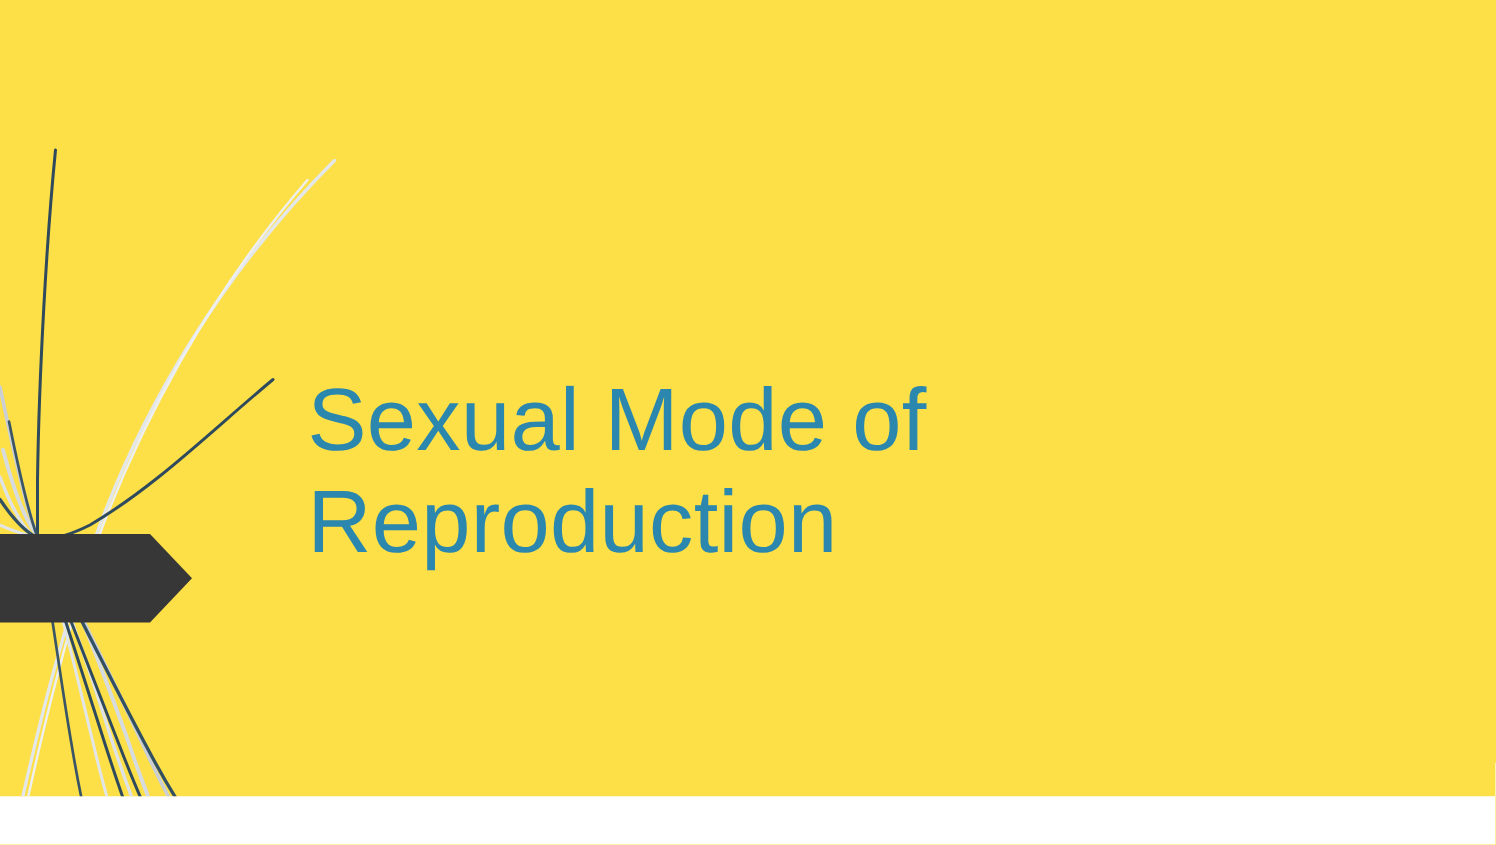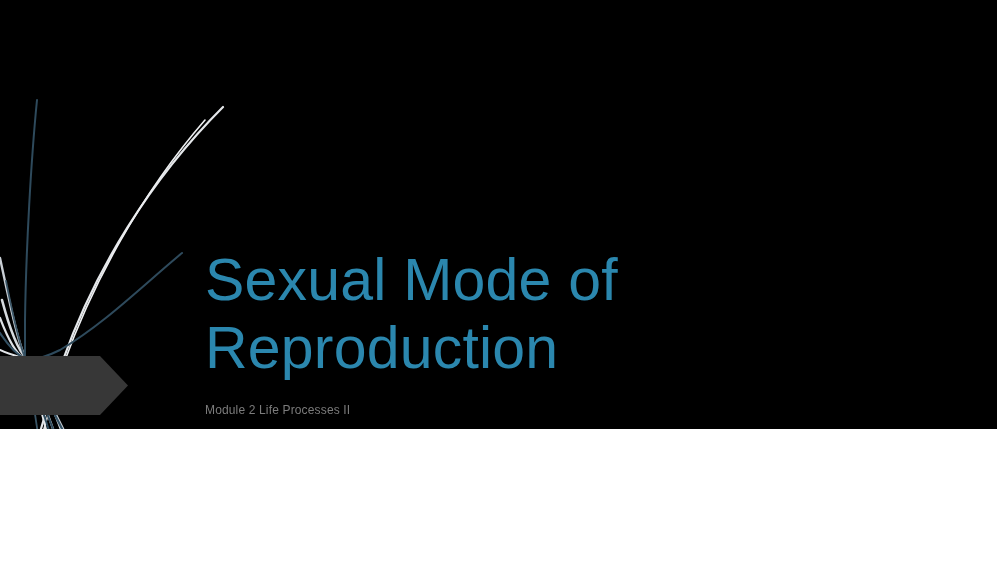--- a/index.html
+++ b/index.html
@@ -7,22 +7,22 @@
     margin: 0;
     padding: 0;
     background: #ffffff;
   }
   body {
     font-family: "Liberation Sans", sans-serif;
   }
   .slide {
     position: relative;
     width: 997px;
-    height: 429px;
-    background: #000000;
+    height: 531px;
+    background: #fde047;
     overflow: hidden;
   }
   .decor-svg {
     position: absolute;
     left: 0;
     top: 0;
     width: 997px;
     height: 563px;
     pointer-events: none;
   }
@@ -90,16 +90,15 @@
 
     <path d="M 0 356 L 100 356 L 128 385.5 L 100 415 L 0 415 Z" fill="#373737"></path>
   </svg>
 
   <div class="title-block">
     <h1 class="slide-title">Sexual Mode of
 Reproduction</h1>
   </div>
 
   <div class="subtitle-block">
-    <p class="subtitle-line">Module 2 Life Processes II</p>
   </div>
 
 </div>
 
 </body></html>

